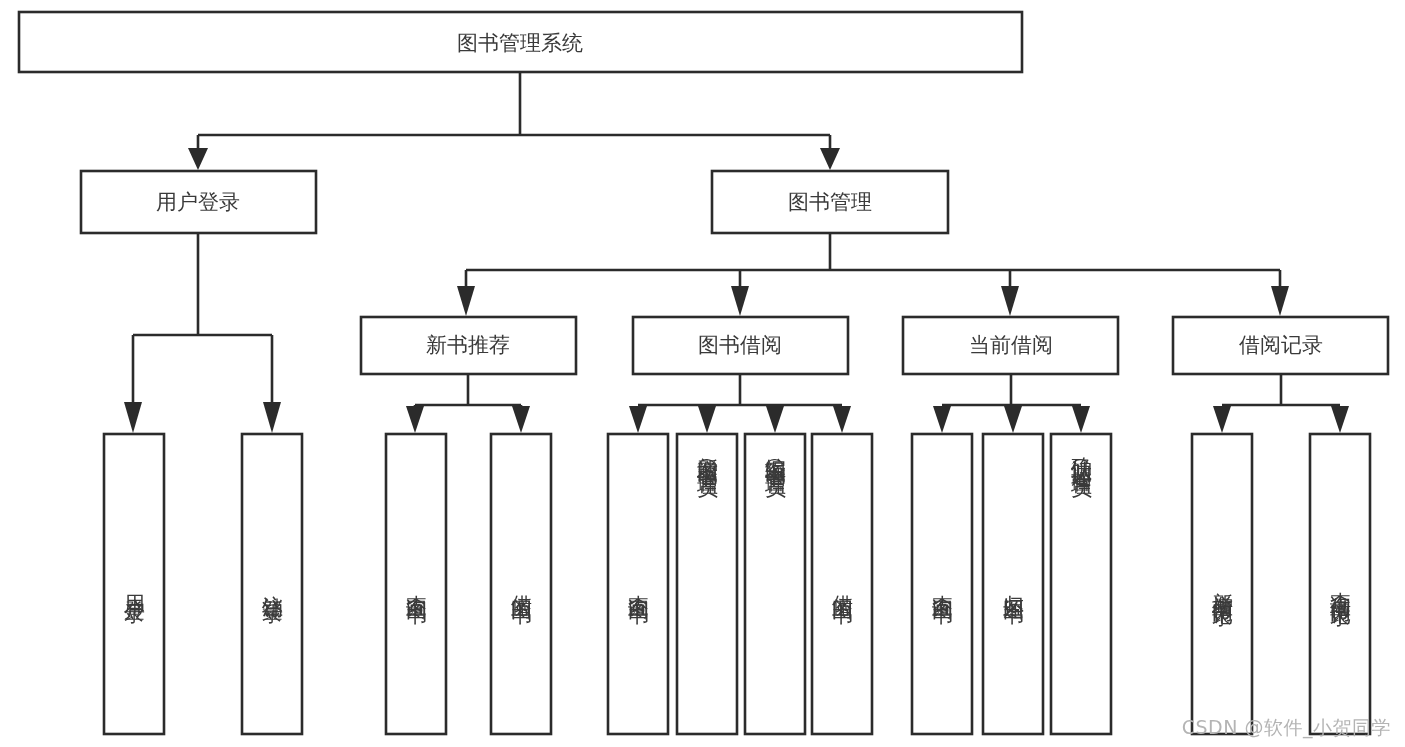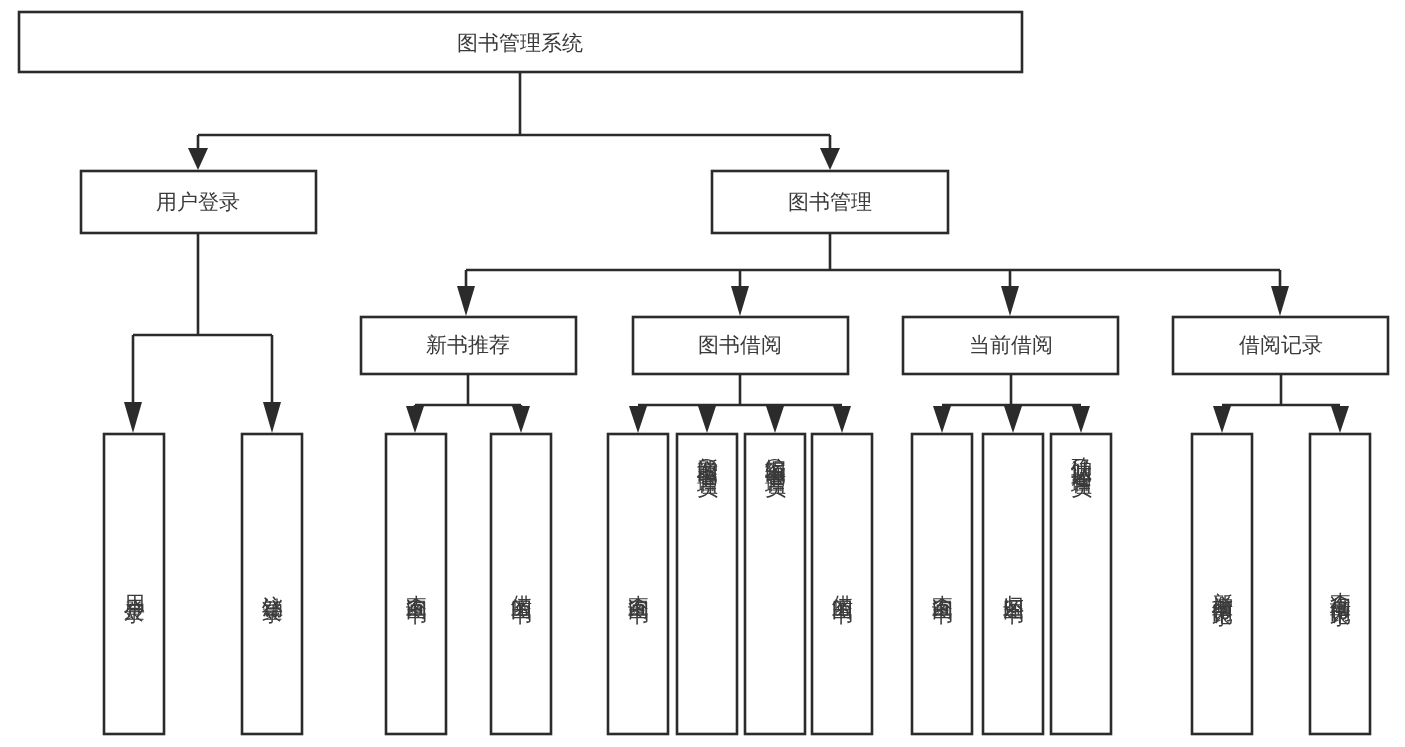--- a/index.html
+++ b/index.html
@@ -233,14 +233,15 @@
   </div>
 
   <div class="vlabel-wrap center" style="left:1192px; top:434px; width:60px; height:300px;">
     <span class="node-label-v">新增借阅记录</span>
   </div>
 
   <div class="vlabel-wrap center" style="left:1310px; top:434px; width:60px; height:300px;">
     <span class="node-label-v">查询借阅记录</span>
   </div>
 
+  <div class="watermark">CSDN @软件_小贺同学</div>
 
 </div>
 
 </body></html>

